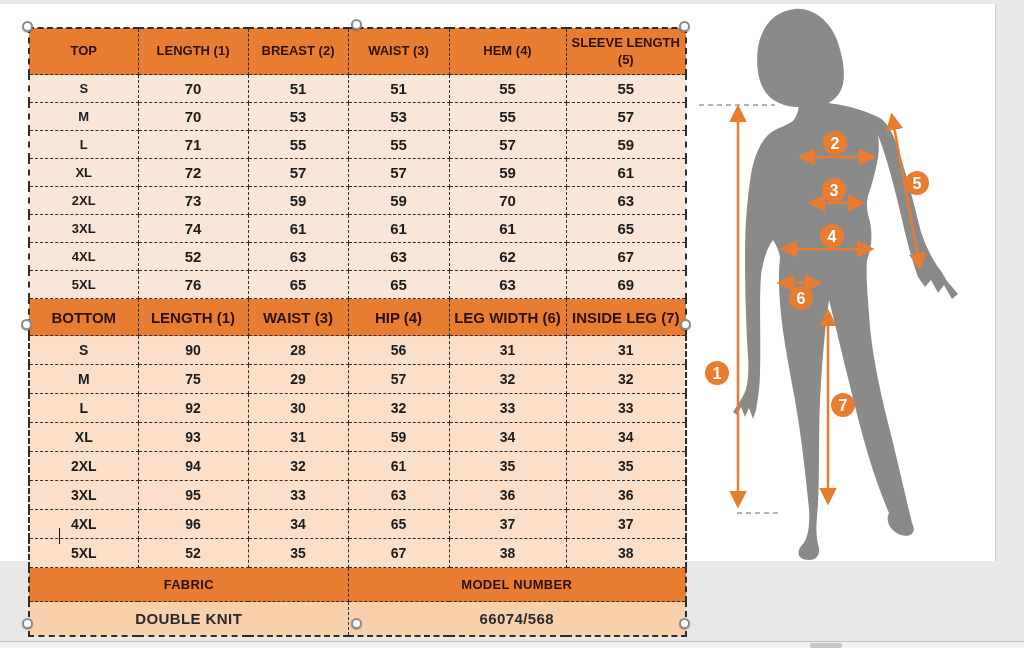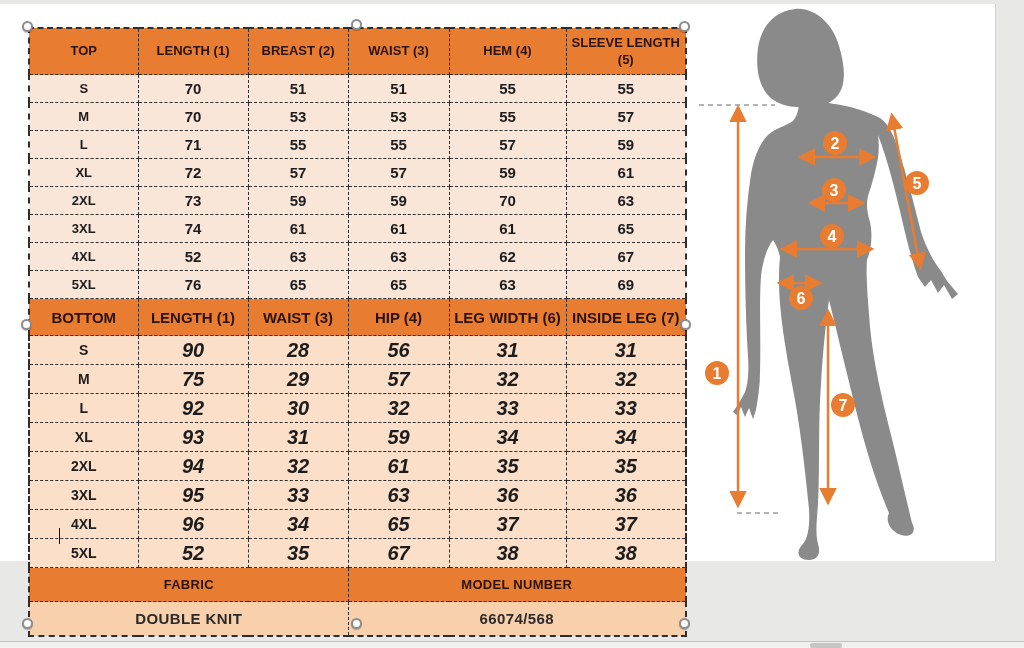--- a/index.html
+++ b/index.html
@@ -15,21 +15,21 @@
                    vertical-align:middle;padding:0 2px;}
   tr.h1 th,tr.h2 th,tr.fhdr th{background:#e87d31;color:#2b1208;font-weight:bold;}
   tr.h1 th{height:45px;font-size:13px;line-height:1.25;}
   tr.h2 th{height:36px;font-size:15px;}
   tr.fhdr th{height:33px;font-size:13px;letter-spacing:.3px;margin-top:28px;}
   tr.trow td{height:27px;background:#f9e6d9;font-weight:bold;color:#1c1c1c;}
   tr.trow td.size{font-size:13px;}
   tr.trow td.val{font-size:15px;}
   tr.brow td{height:28px;background:#fbdfc9;font-weight:bold;color:#1c1c1c;}
   tr.brow td.size{font-size:14px;}
-  tr.brow td.val{font-size:20px;font-style:italic;}
+  tr.brow td.val{font-size:14px;}
   tr.fval td{height:33px;background:#f9d0ac;font-size:15px;font-weight:bold;
              color:#2a2a2a;letter-spacing:.4px;}
   
   .handle{position:absolute;width:11px;height:11px;border-radius:50%;
           background:#fff;border:2px solid #8d8d8d;box-shadow:0 1px 1px rgba(0,0,0,.25);
           box-sizing:border-box;z-index:5;}
   .text-cursor{position:absolute;left:31px;top:501px;width:1px;height:16px;background:#111;z-index:4;}
   
   .figure{position:absolute;left:695px;top:4px;width:300px;height:557px;}
   

